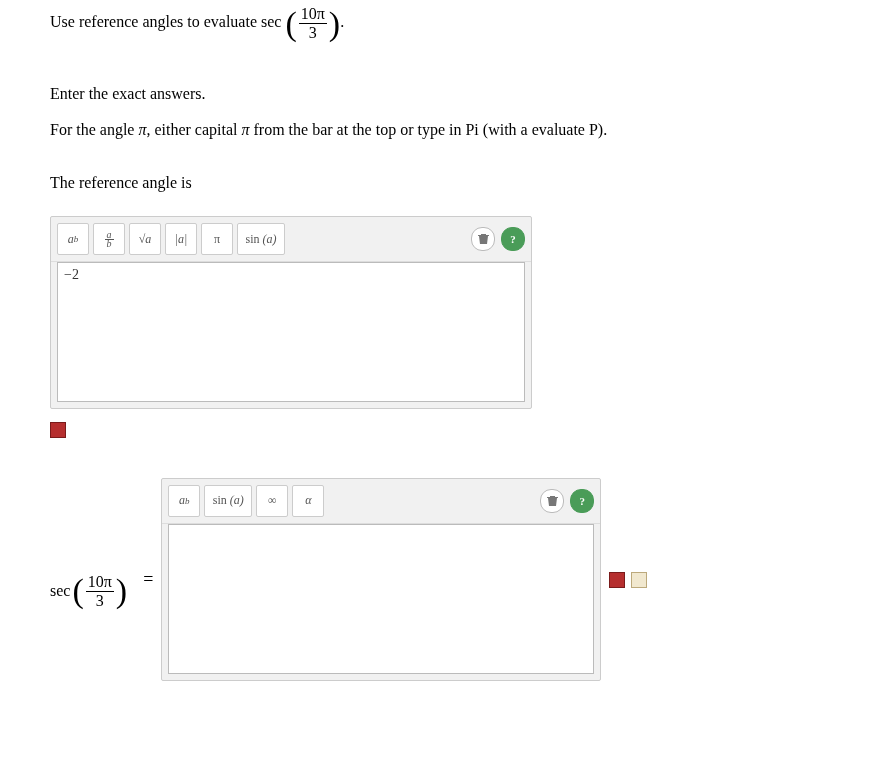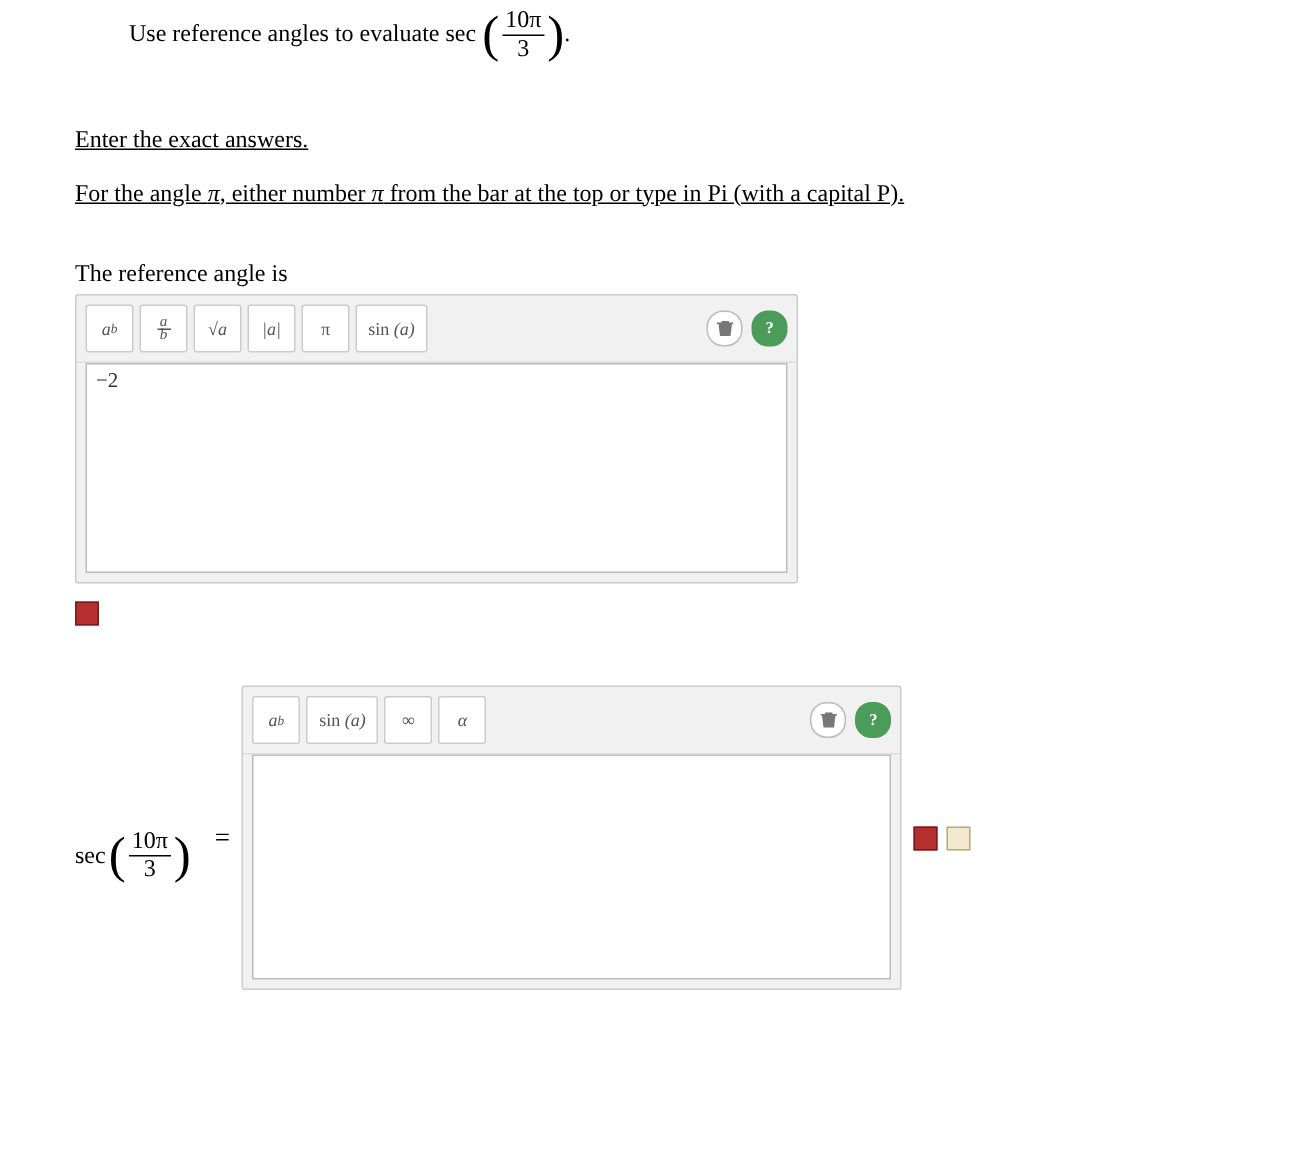--- a/index.html
+++ b/index.html
@@ -7,21 +7,20 @@
     font-size: 16px;
     color: #000;
     margin: 0;
     padding: 0 40px 40px 50px;
     background: #fff;
   }
   .question-text {
     margin-top: 6px;
     margin-bottom: 40px;
     line-height: 1.4;
-    margin-left: 36px;
   }
   .inline { display: inline; }
   .frac-wrap {
     display: inline-block;
     vertical-align: middle;
     font-size: 20px;
   }
   .paren {
     font-size: 34px;
     line-height: 0;
@@ -44,26 +43,25 @@
     border-bottom: 1px solid #000;
   }
   .frac .den {
     display: block;
     font-size: 16px;
     padding-top: 1px;
   }
   .instruction {
     margin: 10px 0;
     line-height: 1.6;
-    text-decoration: underline;
   }
   .italic-var { font-style: italic; }
   .sub-prompt {
     margin-top: 32px;
-    margin-bottom: 4px;
+    margin-bottom: 24px;
   }
 
   
   .editor {
     background: #f1f1f1;
     border: 1px solid #ccc;
     border-radius: 2px;
     display: inline-block;
     vertical-align: top;
   }
@@ -189,21 +187,21 @@
 
 
 <div class="question-text">
   <span class="inline">Use reference angles to evaluate sec</span>
   <span class="frac-wrap">
     <span class="paren">(</span><span class="frac"><span class="num">10π</span><span class="den">3</span></span><span class="paren">)</span></span><span class="inline">.</span>
 </div>
 
 <div class="instruction">Enter the exact answers.</div>
 <div class="instruction">
-  <span>For the angle </span><span class="italic-var">π</span><span>, either number </span><span class="italic-var">π</span><span> from the bar at the top or type in Pi (with a capital P).</span>
+  <span>For the angle </span><span class="italic-var">π</span><span>, either capital </span><span class="italic-var">π</span><span> from the bar at the top or type in Pi (with a evaluate P).</span>
 </div>
 
 <div class="sub-prompt">The reference angle is</div>
 
 <div class="editor large">
   <div class="toolbar">
     <button class="tool-btn">
         <span>a</span>
         <span class="sup">b</span>
       </button>

